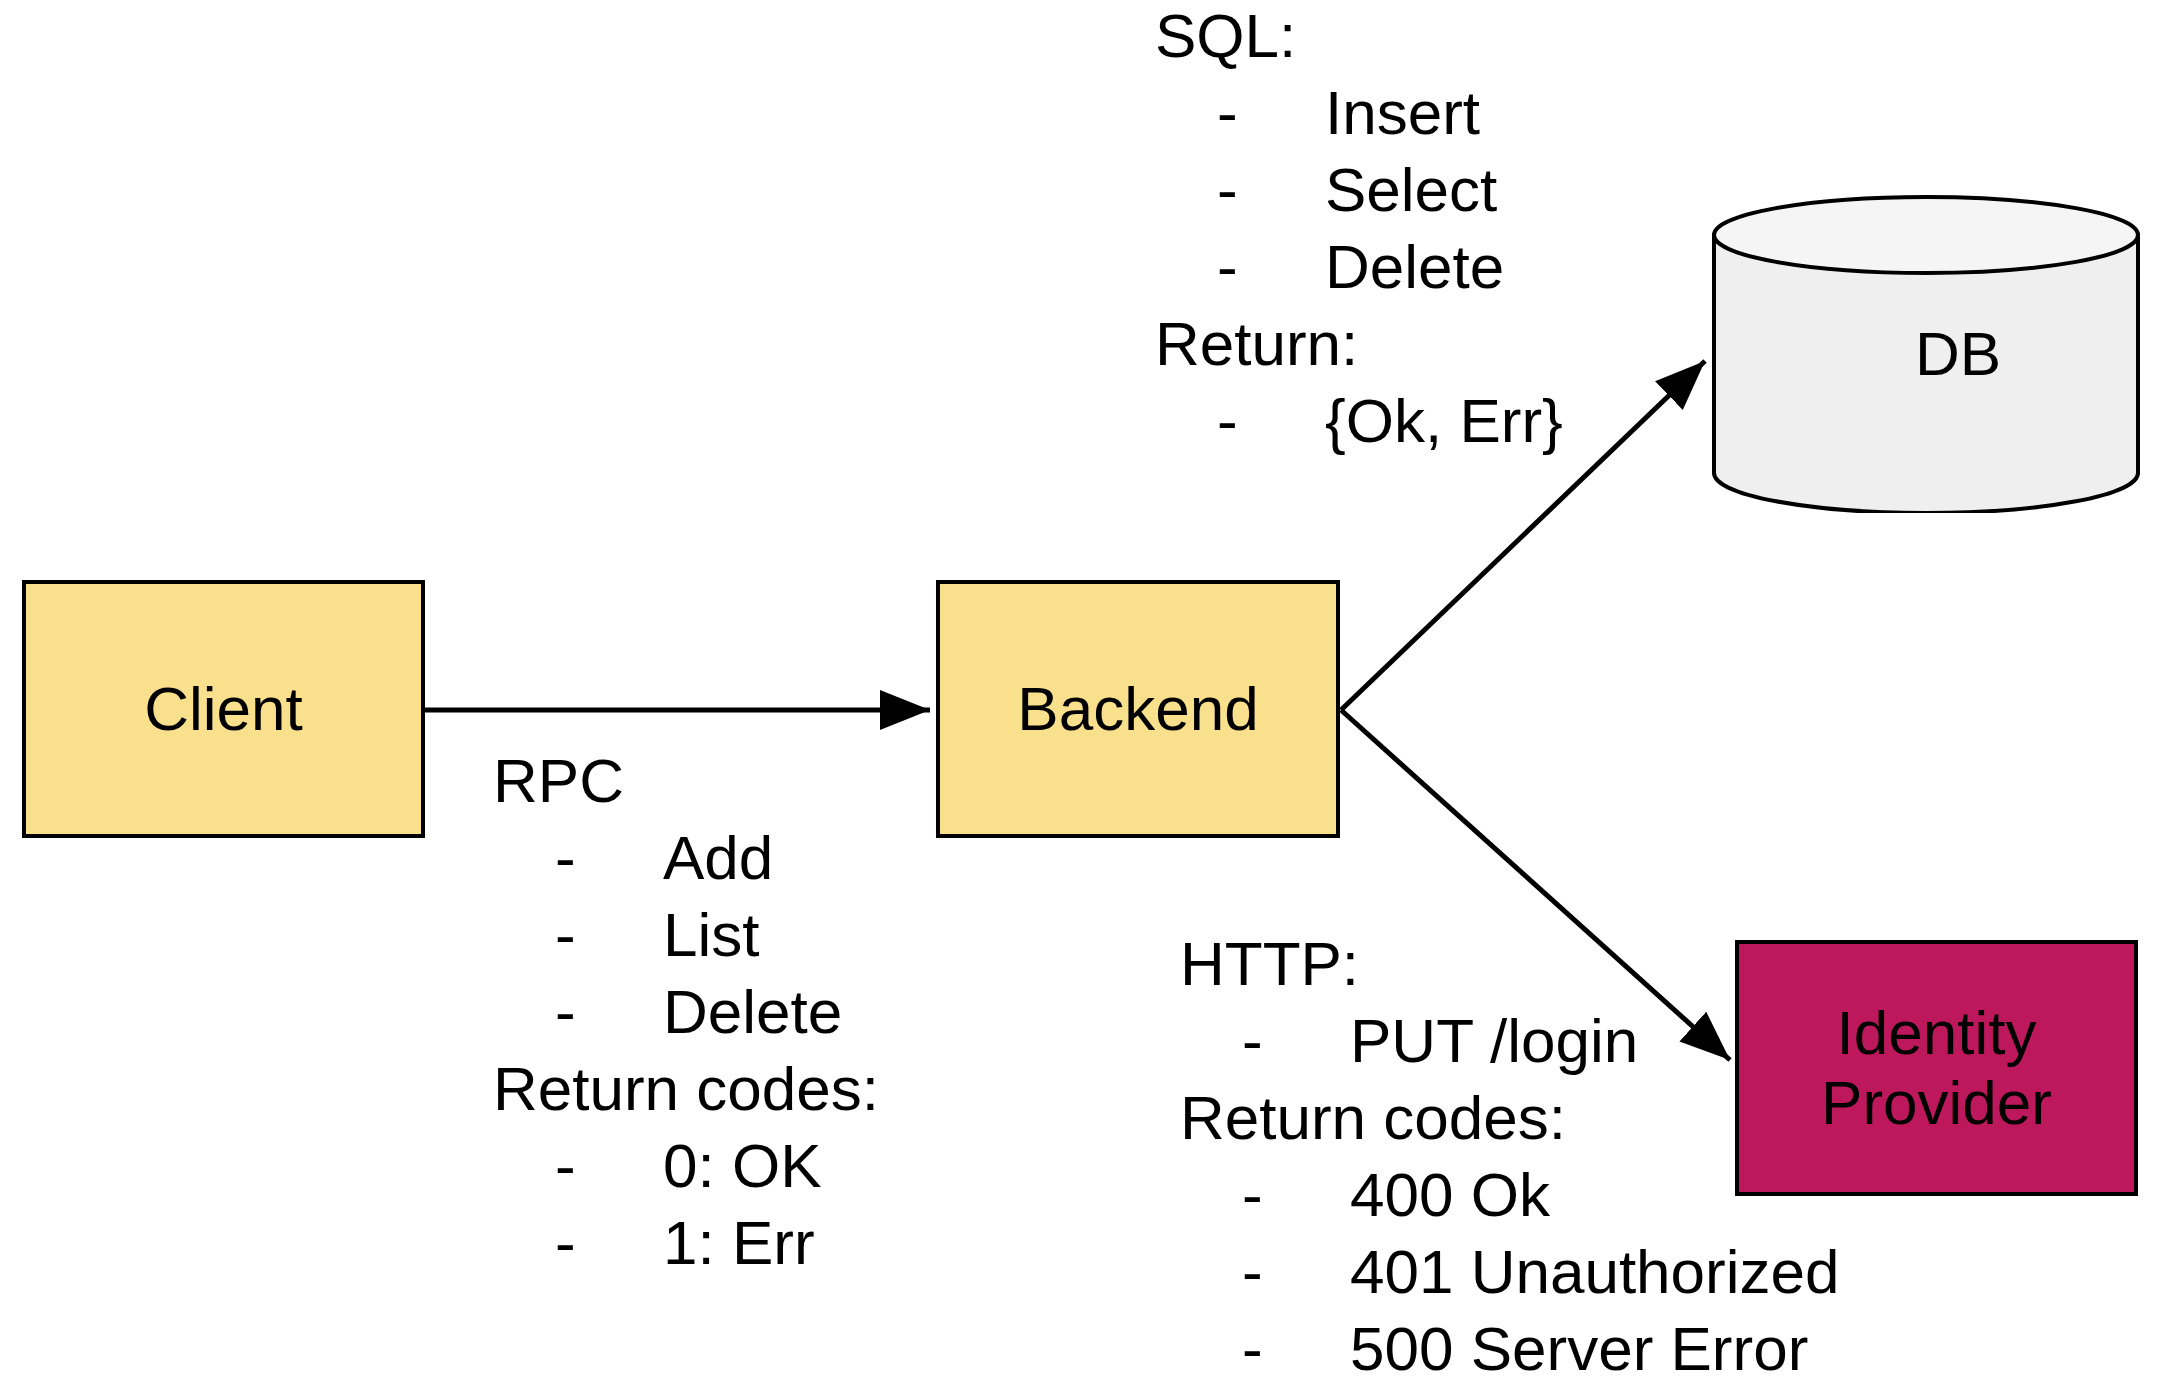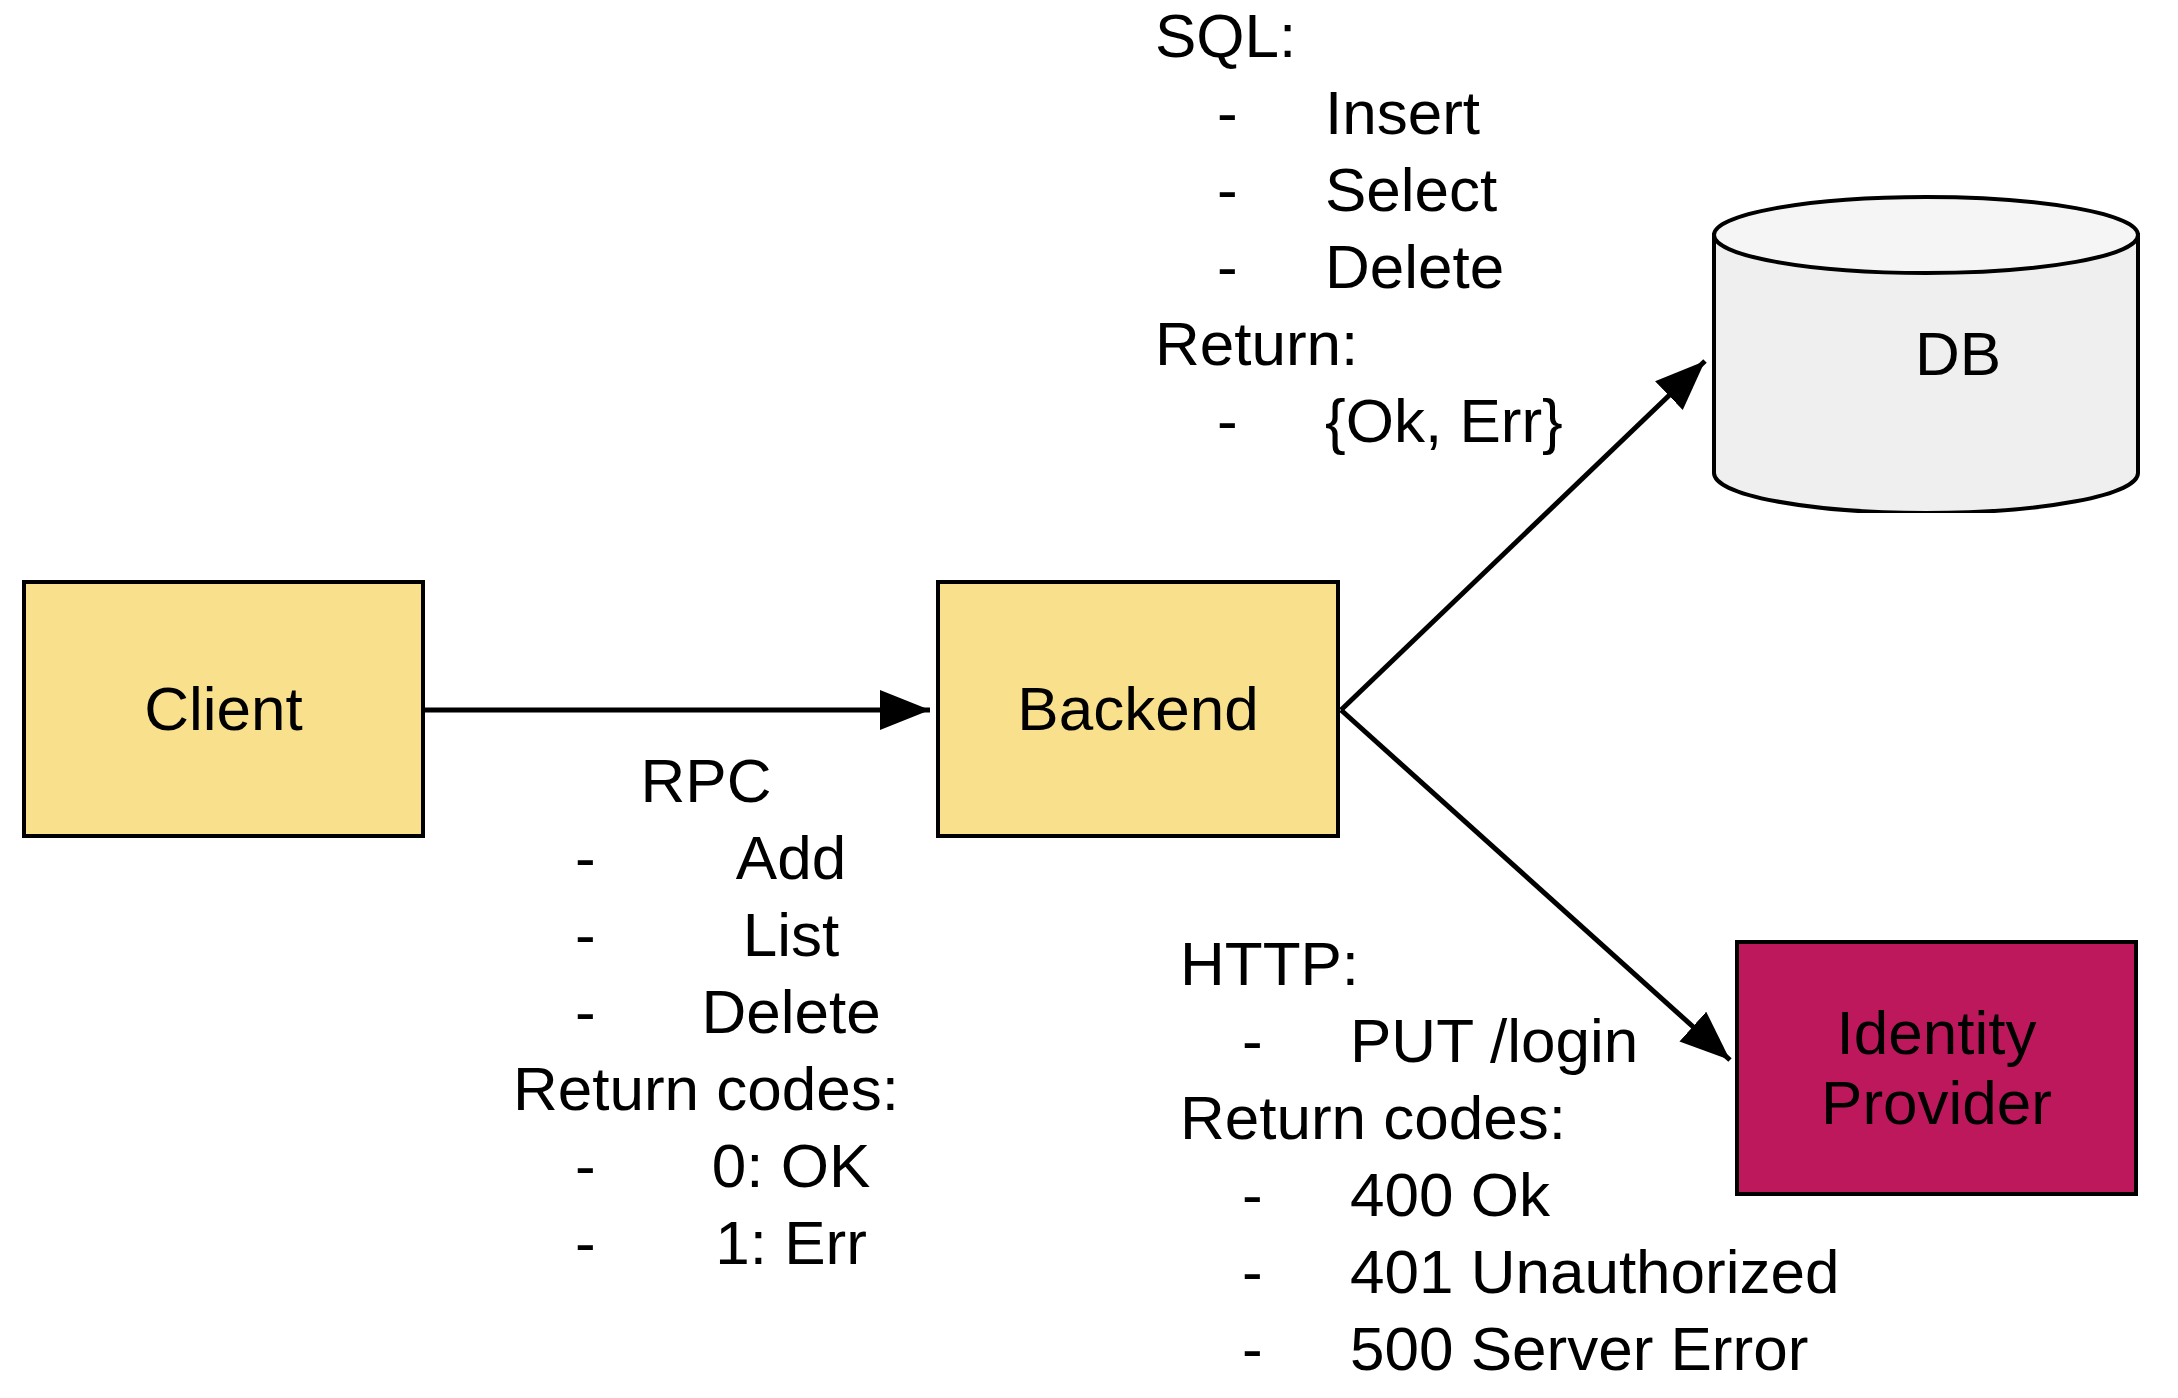--- a/index.html
+++ b/index.html
@@ -111,21 +111,21 @@
       <ellipse cx="214" cy="40" rx="212" ry="38" fill="#F5F5F5" stroke="#000000" stroke-width="4"></ellipse>
     </svg>
     <div class="db-label">DB</div>
   </div>
 
   <div class="node node-rect" style="left:1735px; top:940px; width:403px; height:256px; background:#be185d;">
     <span class="node-label">Identity
 Provider</span>
   </div>
 
-  <div class="annot" style="left:513px; top:742px;text-align:center;">
+  <div class="annot" style="left:493px; top:742px;">
     <span class="hdr">RPC</span>
     <span class="item">
       <span class="dash">-</span>
       <span>Add</span>
     </span>
     <span class="item">
       <span class="dash">-</span>
       <span>List</span>
     </span>
     <span class="item">

